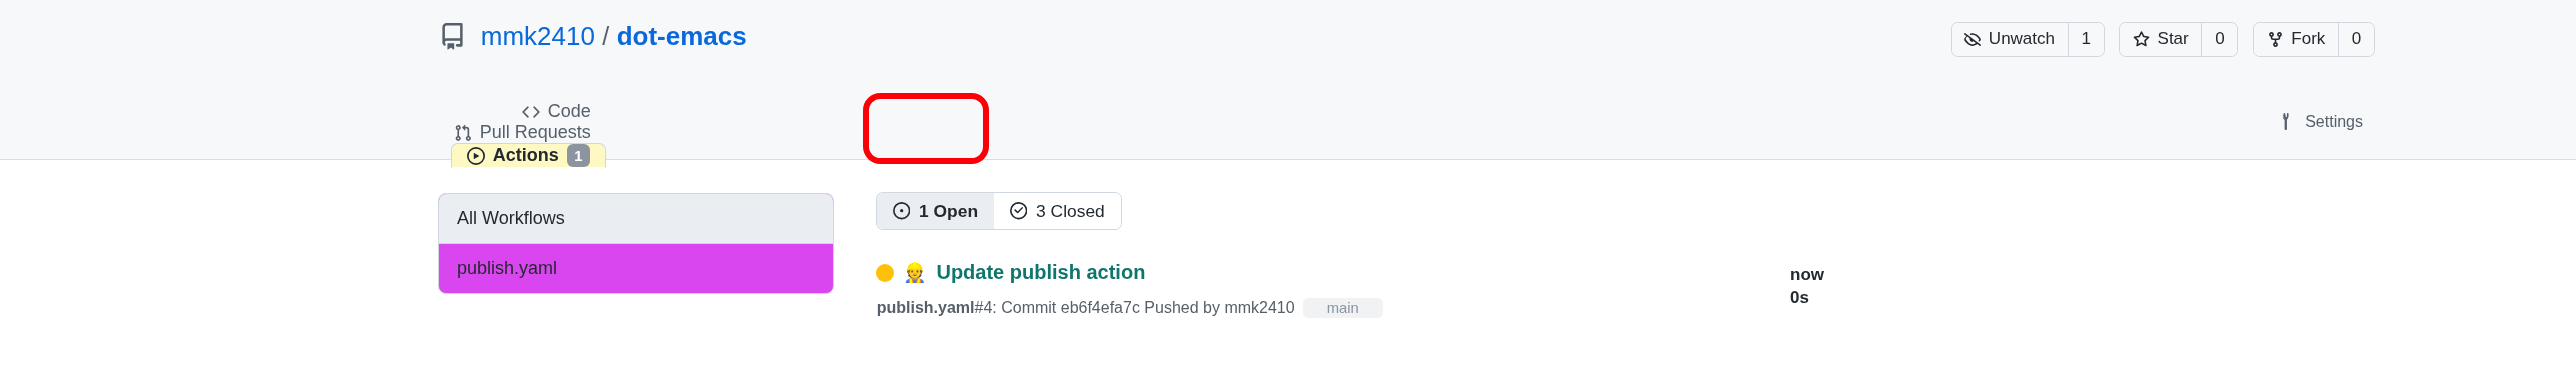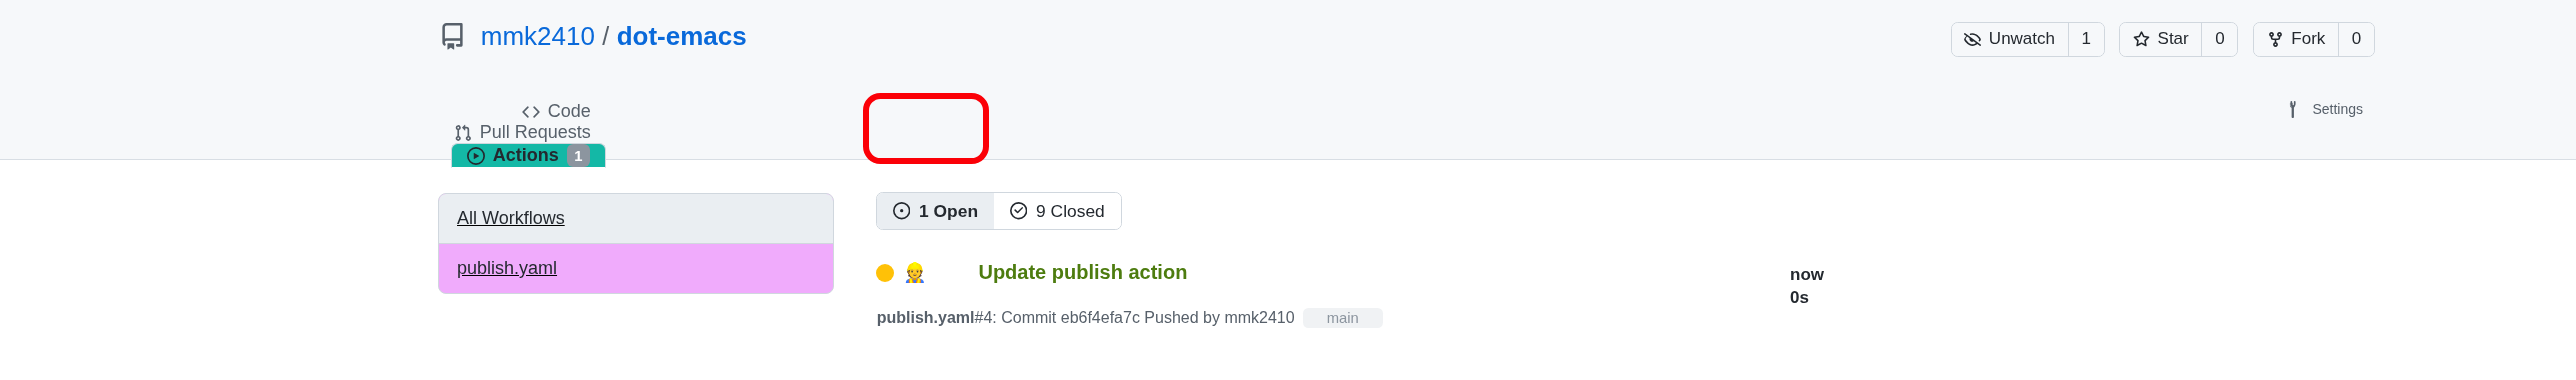--- a/index.html
+++ b/index.html
@@ -136,21 +136,21 @@
     color: #57606a;
     white-space: nowrap;
     border-radius: 6.7px 6.7px 0 0;
     box-sizing: border-box;
     position: relative;
   }
   .nav-item svg { display: block; flex: none; }
   .nav-item.selected {
     color: #24292f;
     font-weight: 600;
-    background: #14b8a6;
+    background: #fef9c3;
     border: 0.7px solid #d0d7de;
     border-bottom: 0.7px solid #ffffff;
   }
   .nav-counter {
     display: inline-flex;
     align-items: center;
     justify-content: center;
     min-width: 23px;
     height: 23px;
     padding: 0 6px;
@@ -160,25 +160,25 @@
     font-size: 14.8px;
     font-weight: 600;
     box-sizing: border-box;
   }
 
   .settings-item {
     position: absolute;
     right: 201px;
     top: 101px;
     display: flex;
-    align-items: flex-start;
+    align-items: center;
     gap: 8.7px;
     height: 42px;
     padding: 0 12px;
-    font-size: 14px;
+    font-size: 16px;
     color: #57606a;
     white-space: nowrap;
   }
   .settings-item svg { display: block; flex: none; }
 
   
   .annotation-box {
     position: absolute;
     left: 863px;
     top: 93px;
@@ -191,24 +191,23 @@
   }
 
   
   .workflow-sidebar {
     position: absolute;
     left: 438px;
     top: 193px;
     width: 396px;
     border: 0.7px solid #d0d7de;
     border-radius: 8px;
-    background: #f0abfc;
+    background: #d946ef;
     overflow: hidden;
     box-sizing: border-box;
-    text-decoration: underline;
   }
   .wf-item {
     font-size: 18px;
     color: #24292f;
     padding: 12px 18px;
     line-height: 25px;
     box-sizing: border-box;
   }
   .wf-item.active {
     background: #eaeef2;
@@ -274,27 +273,26 @@
     display: block;
   }
   .run-emoji {
     font-size: 19px;
     line-height: 19px;
     flex: none;
   }
   .run-title {
     font-size: 20px;
     font-weight: 600;
-    color: #4d7c0f;
+    color: #0f766e;
     text-decoration: none;
     white-space: nowrap;
-    margin-left: 42px;
   }
   .run-meta {
-    margin-top: 24px;
+    margin-top: 14px;
     margin-left: 0.7px;
     display: flex;
     align-items: center;
     gap: 8px;
     font-size: 16px;
     color: #57606a;
     white-space: nowrap;
   }
   .run-meta .wf-name { font-weight: 600; color: #57606a; }
   .branch-badge {
@@ -447,21 +445,21 @@
           </svg>
         </span>
         <span>1 Open</span>
       </div>
       <div class="filter-btn">
         <span>
           <svg width="17.4" height="17.4" viewBox="0 0 16 16" fill="#24292f" aria-hidden="true">
             <path d="M8 16A8 8 0 1 1 8 0a8 8 0 0 1 0 16Zm0-1.5a6.5 6.5 0 1 0 0-13 6.5 6.5 0 0 0 0 13Zm3.78-9.72a.75.75 0 0 1 0 1.06l-4.25 4.25a.75.75 0 0 1-1.06 0L4.22 8.03a.751.751 0 0 1 .018-1.042.751.751 0 0 1 1.042-.018L7 8.69l3.72-3.72a.75.75 0 0 1 1.06 0Z"></path>
           </svg>
         </span>
-        <span>9 Closed</span>
+        <span>3 Closed</span>
       </div>
     </div>
 
     <div class="runs-list">
       <div class="run-row">
         <div class="run-left">
           <div class="run-title-line">
             <span class="status-dot" style="background: rgb(255, 193, 7);"></span>
             <span class="run-emoji">👷</span>
             <a class="run-title" href="#">Update publish action</a>

